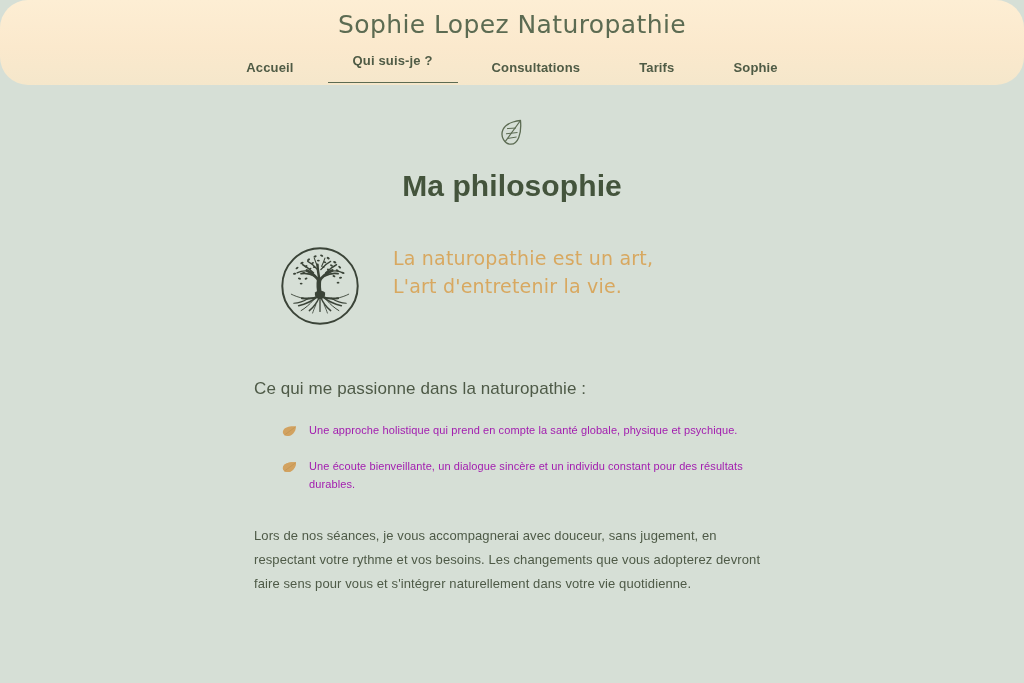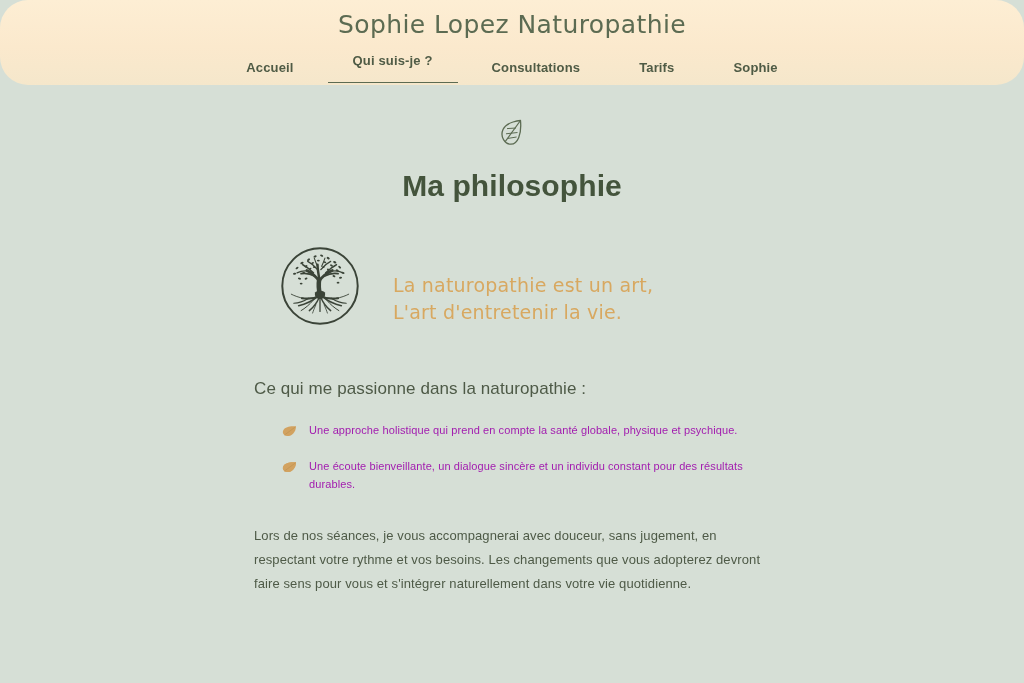--- a/index.html
+++ b/index.html
@@ -80,21 +80,21 @@
     font-size: 30px;
     font-weight: 700;
     color: #44543c;
     margin: 18px 0 0 0;
     letter-spacing: 0.1px;
   }
 
   
   .quote-block {
     display: flex;
-    align-items: flex-end;
+    align-items: flex-start;
     gap: 32px;
     margin: 42px 0 0 0;
     padding-left: 279px;
   }
   .tree-logo {
     width: 82px;
     height: 82px;
     flex: 0 0 82px;
   }
   .quote-text {

